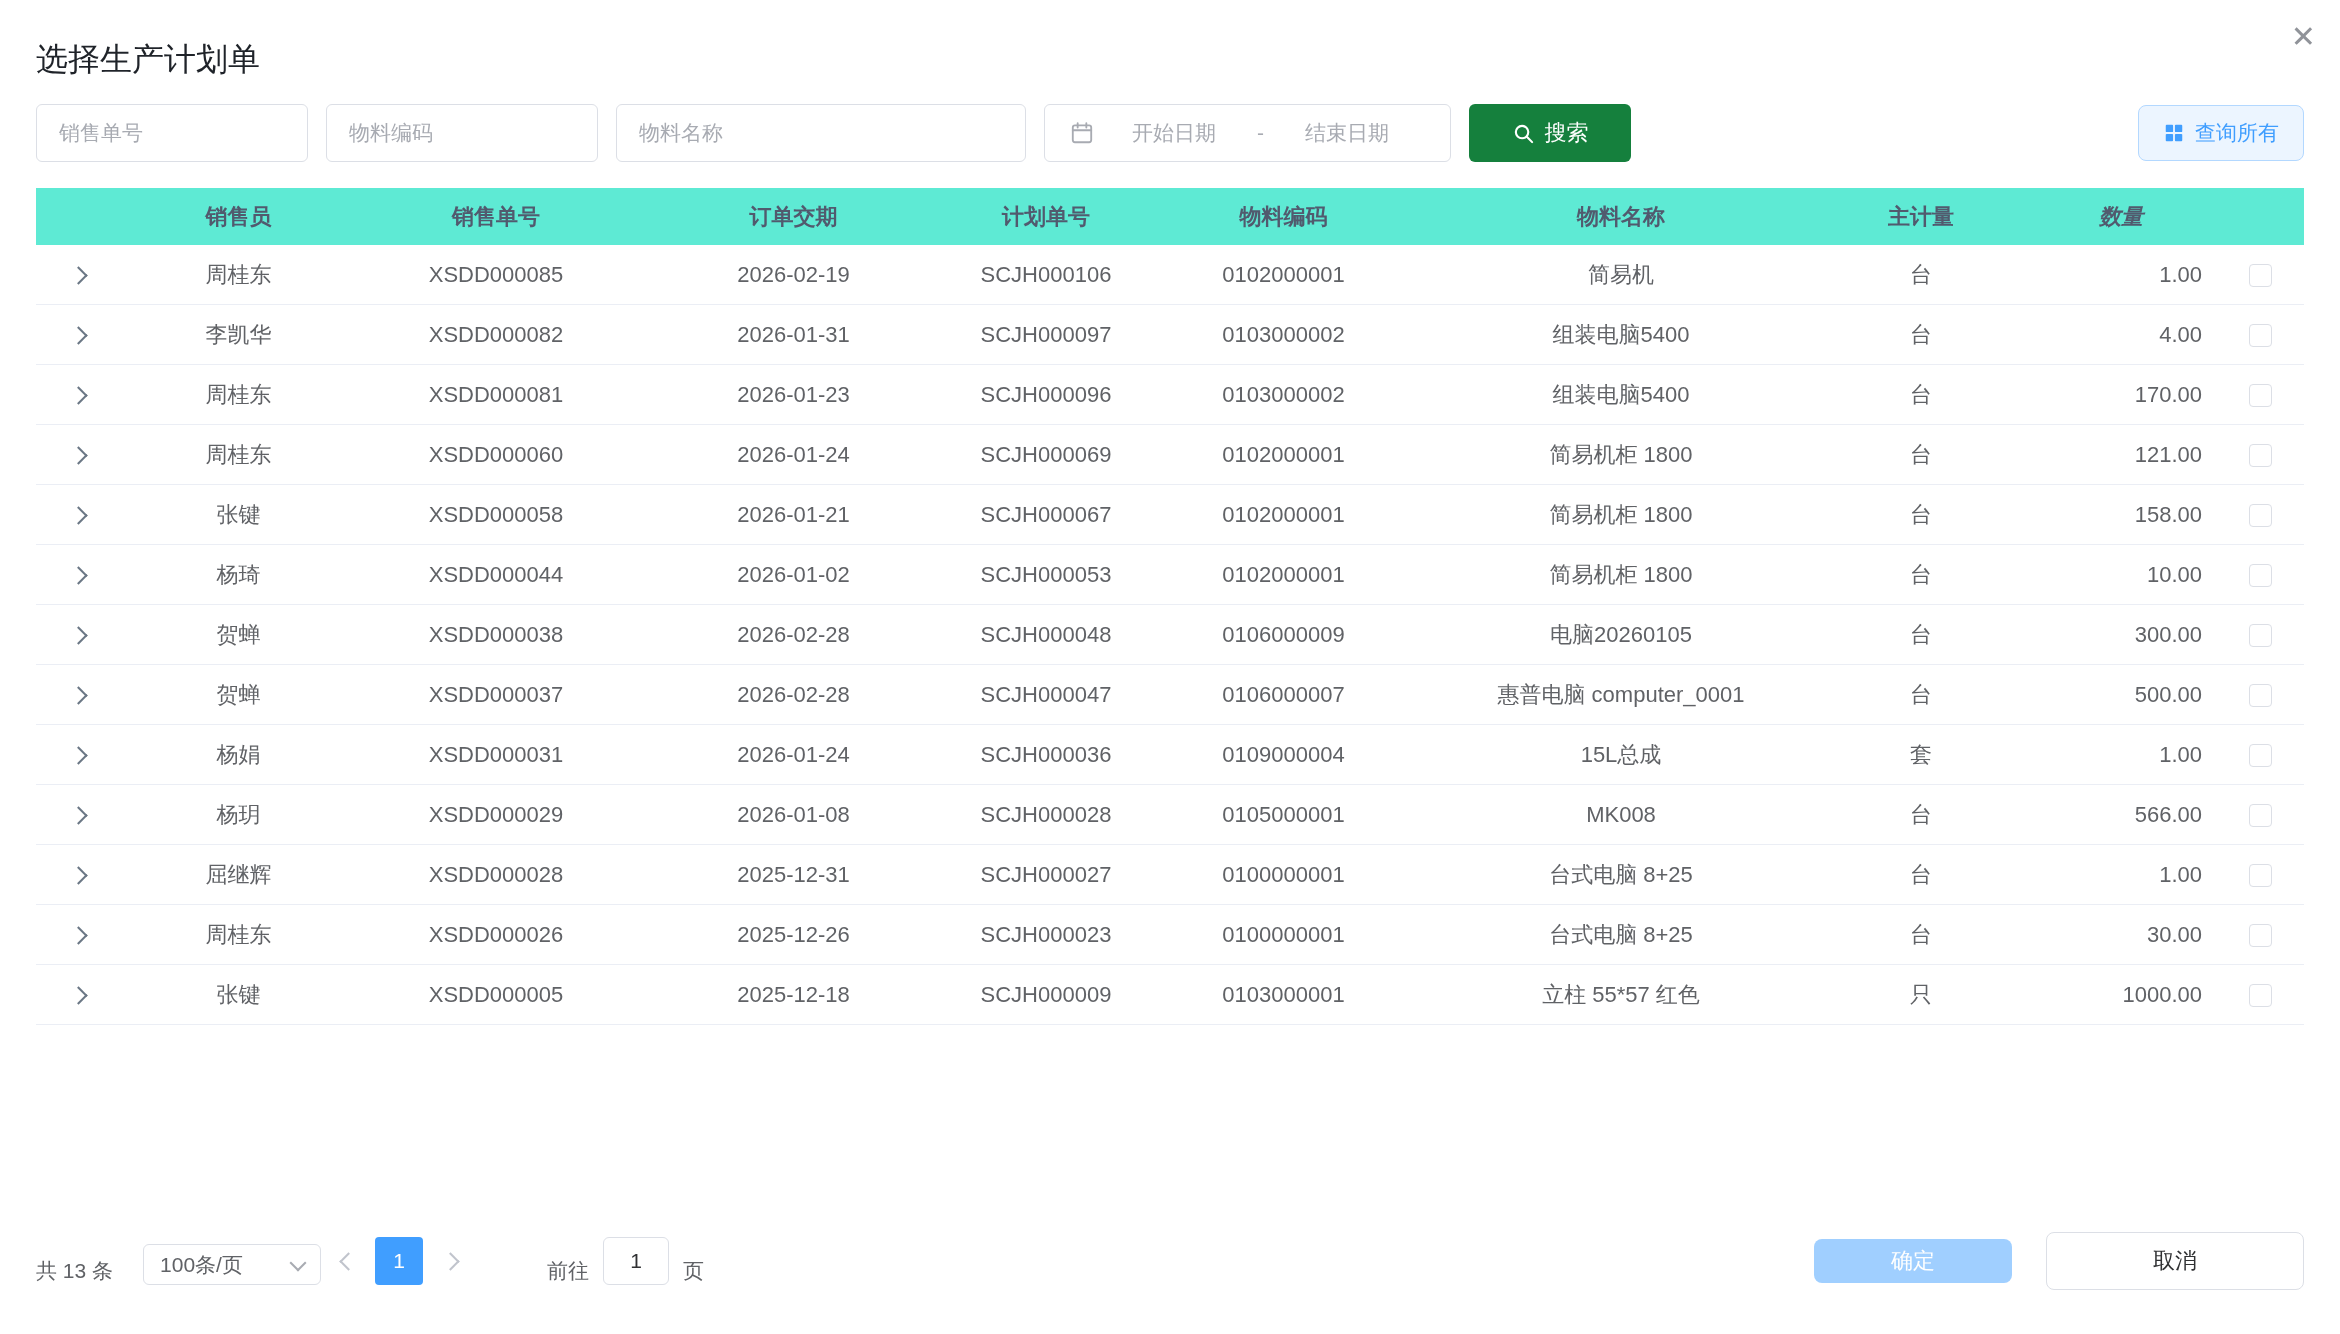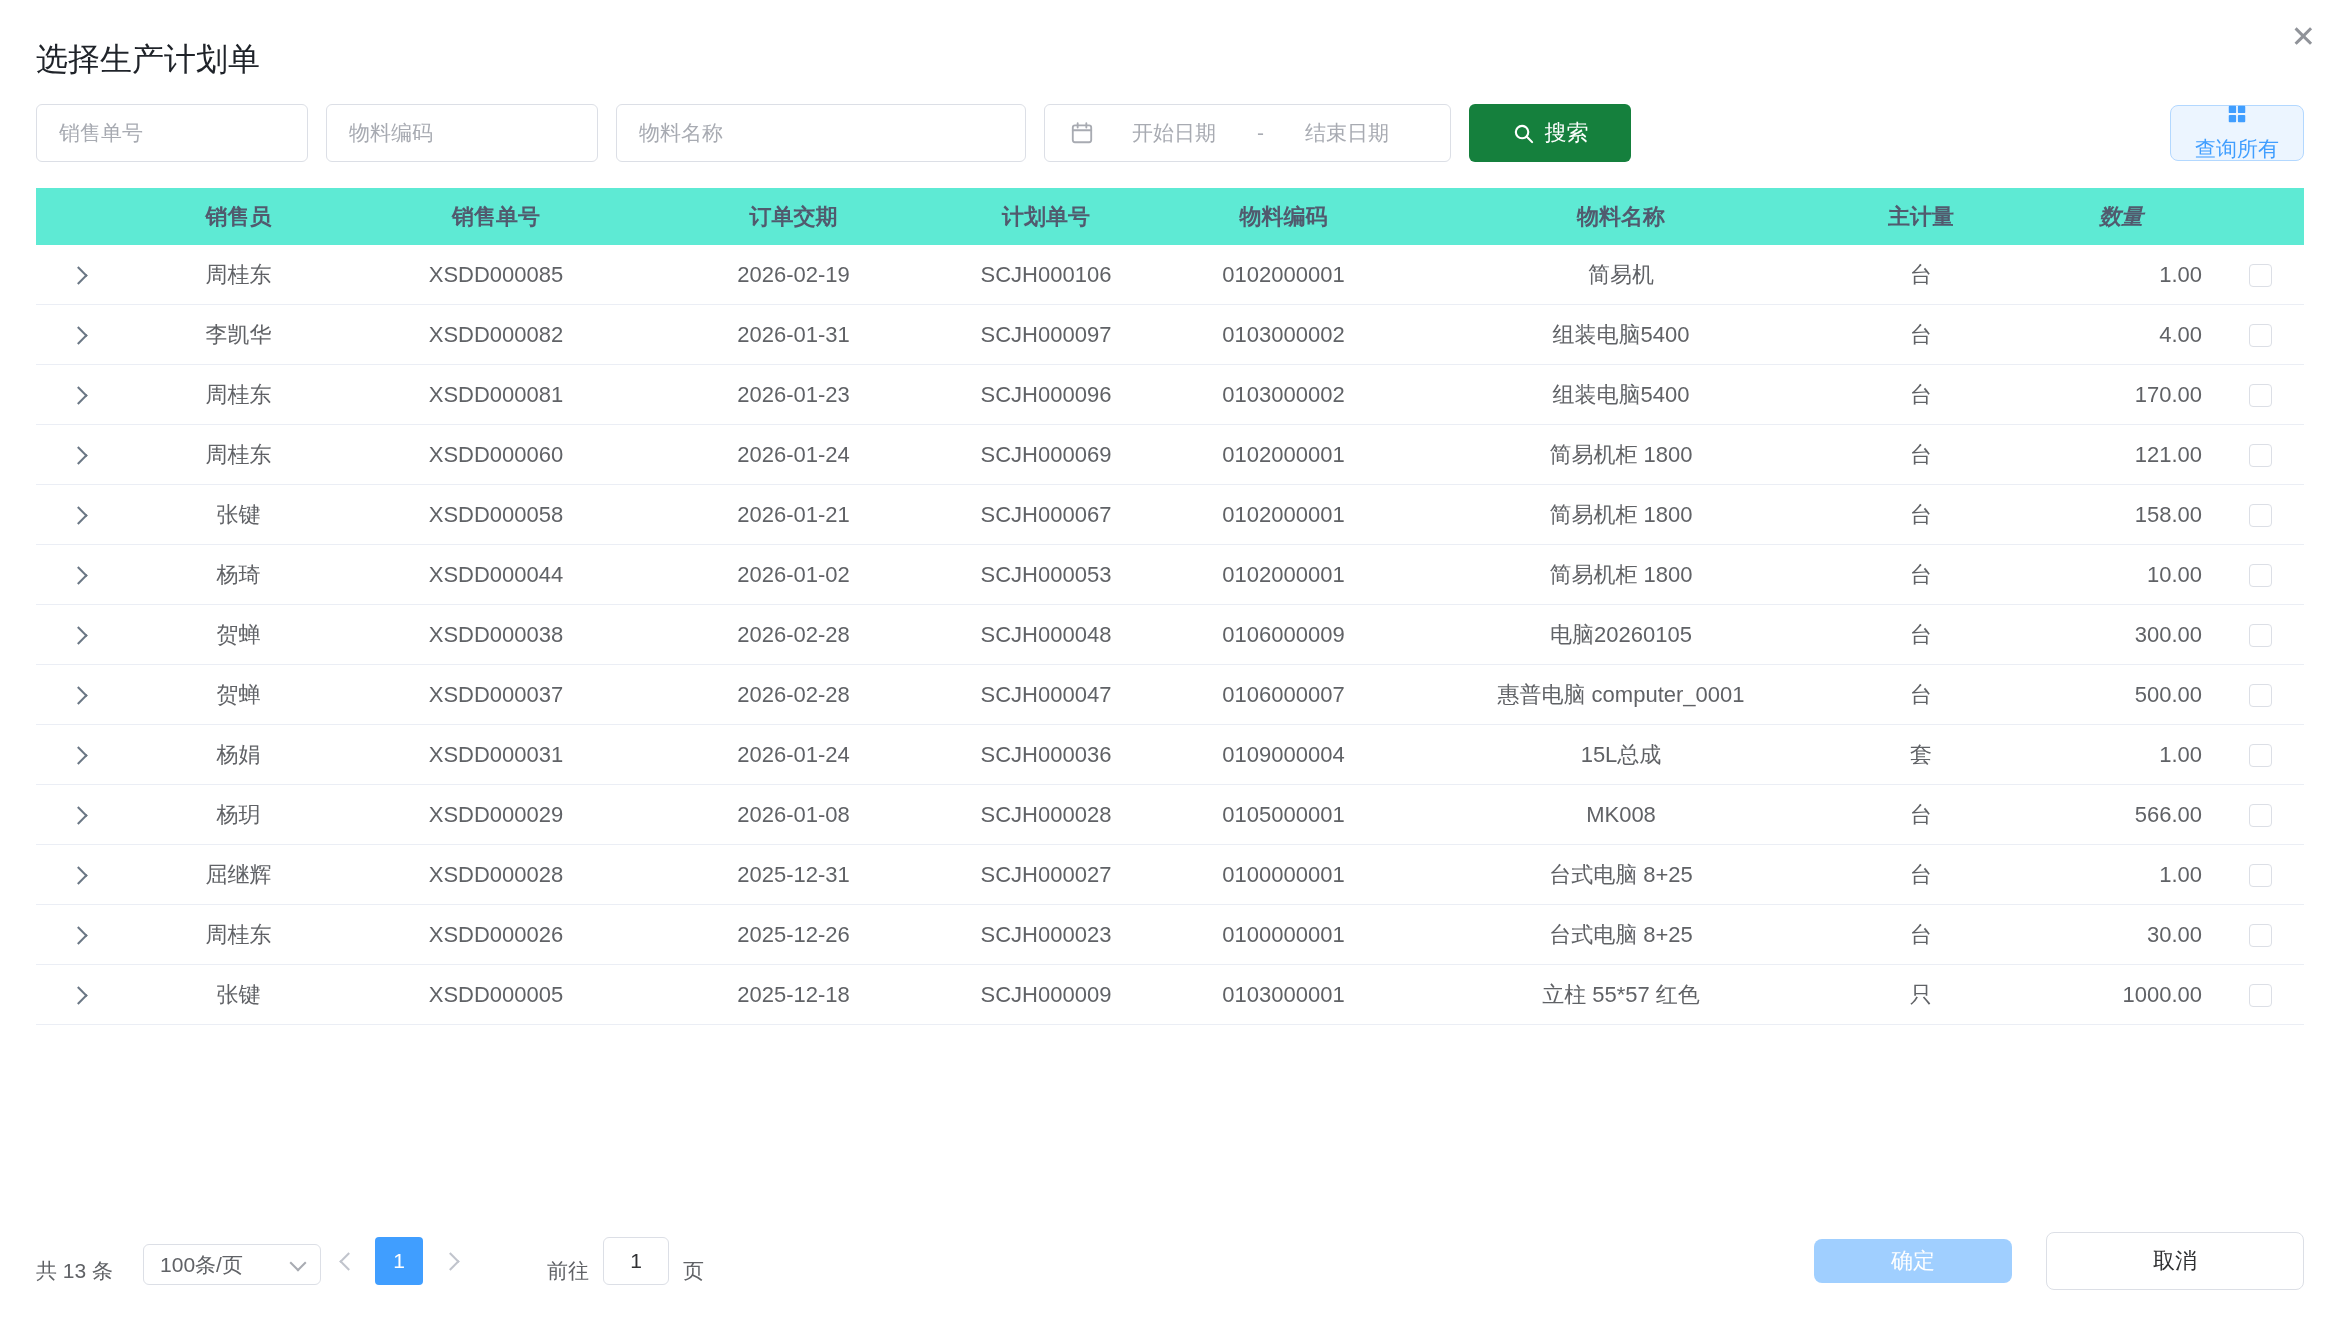--- a/index.html
+++ b/index.html
@@ -16,21 +16,21 @@
   .inp{height:58px;border:1px solid #dcdfe6;border-radius:6px;padding:0 22px;font-size:21px;color:#303133;outline:none;box-sizing:border-box;margin-right:18px;font-family:inherit;}
   .inp::placeholder{color:#a8abb2;}
   .w272{width:272px;}
   .w410{width:410px;}
   .date-range{width:407px;height:58px;border:1px solid #dcdfe6;border-radius:6px;display:flex;align-items:center;padding:0 24px;box-sizing:border-box;margin-right:18px;cursor:pointer;background:#fff;}
   .date-range .ph{flex:1;text-align:center;font-size:21px;color:#a8abb2;}
   .date-range .sep{font-size:21px;color:#a8abb2;padding:0 4px;}
   .cal{display:flex;align-items:center;}
   .btn{border:none;cursor:pointer;font-family:inherit;}
   .btn-search{height:58px;width:162px;background:#15803d;color:#fff;border-radius:6px;font-size:22px;display:flex;align-items:center;justify-content:center;gap:10px;}
-  .btn-queryall{margin-left:auto;height:56px;padding:0 24px;background:#ecf5ff;border:1px solid #b3d8ff;color:#409eff;border-radius:8px;font-size:21px;display:flex;align-items:center;justify-content:center;gap:10px;cursor:pointer;font-family:inherit;flex-direction:column;}
+  .btn-queryall{margin-left:auto;height:56px;padding:0 24px;background:#ecf5ff;border:1px solid #b3d8ff;color:#409eff;border-radius:8px;font-size:21px;display:flex;align-items:center;justify-content:center;gap:10px;cursor:pointer;font-family:inherit;}
 
   
   .grid{margin:26px 36px 0 36px;width:2268px;border-collapse:collapse;table-layout:fixed;font-size:22px;}
   .grid thead th{height:57px;background:#5eead4;color:#515a6e;font-weight:700;text-align:center;padding:0;}
   .grid tbody td{height:59px;border-bottom:1px solid #ebeef5;color:#606266;text-align:center;padding:0;white-space:nowrap;overflow:hidden;}
   .cell-qty,.col-qty{ text-align:right !important;padding-right:14px !important;}
   .grid thead th.col-qty-h{text-align:center;font-style:italic;}
   .chev{display:inline-block;width:11px;height:11px;border-top:2px solid #6b7785;border-right:2px solid #6b7785;transform:rotate(45deg);cursor:pointer;}
   .checkbox{display:inline-block;width:21px;height:21px;border:1px solid #dcdfe6;border-radius:4px;background:#fff;cursor:pointer;vertical-align:middle;}
 

